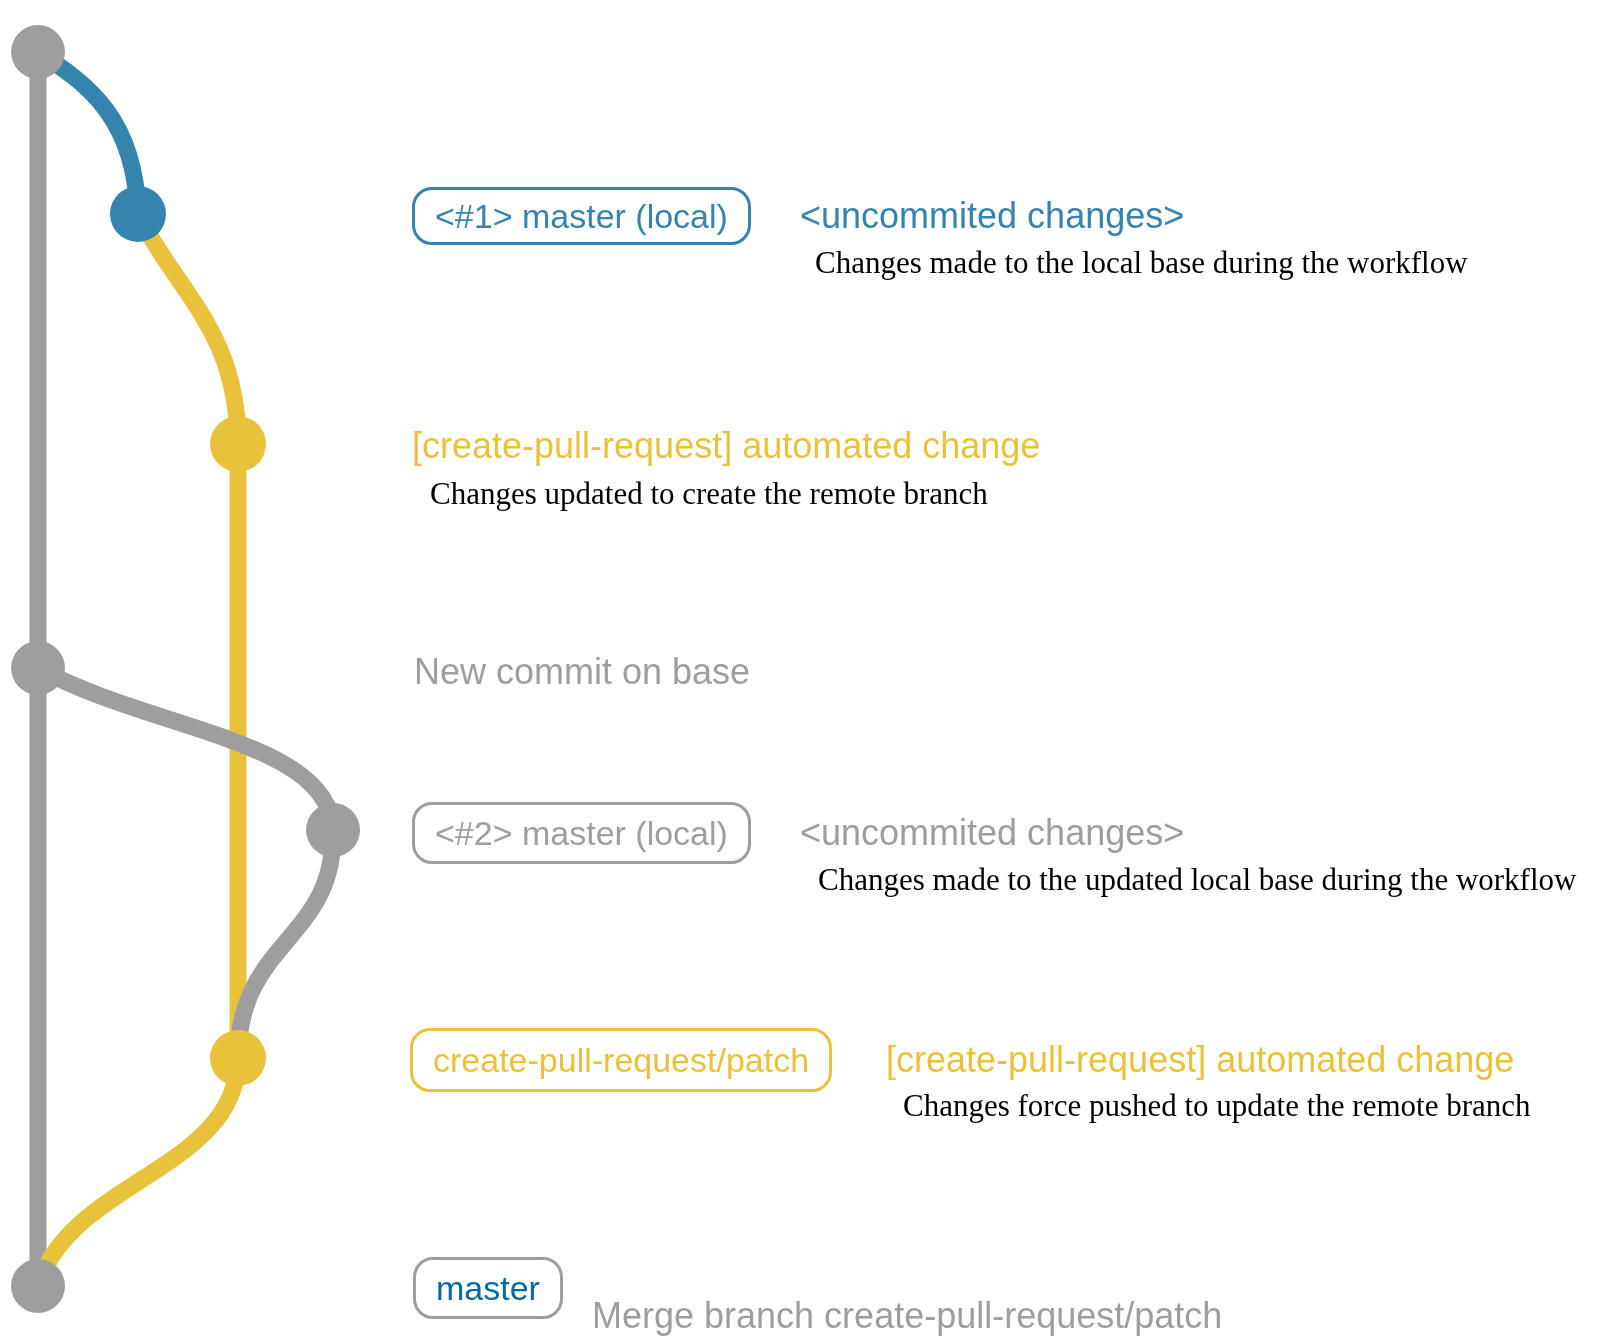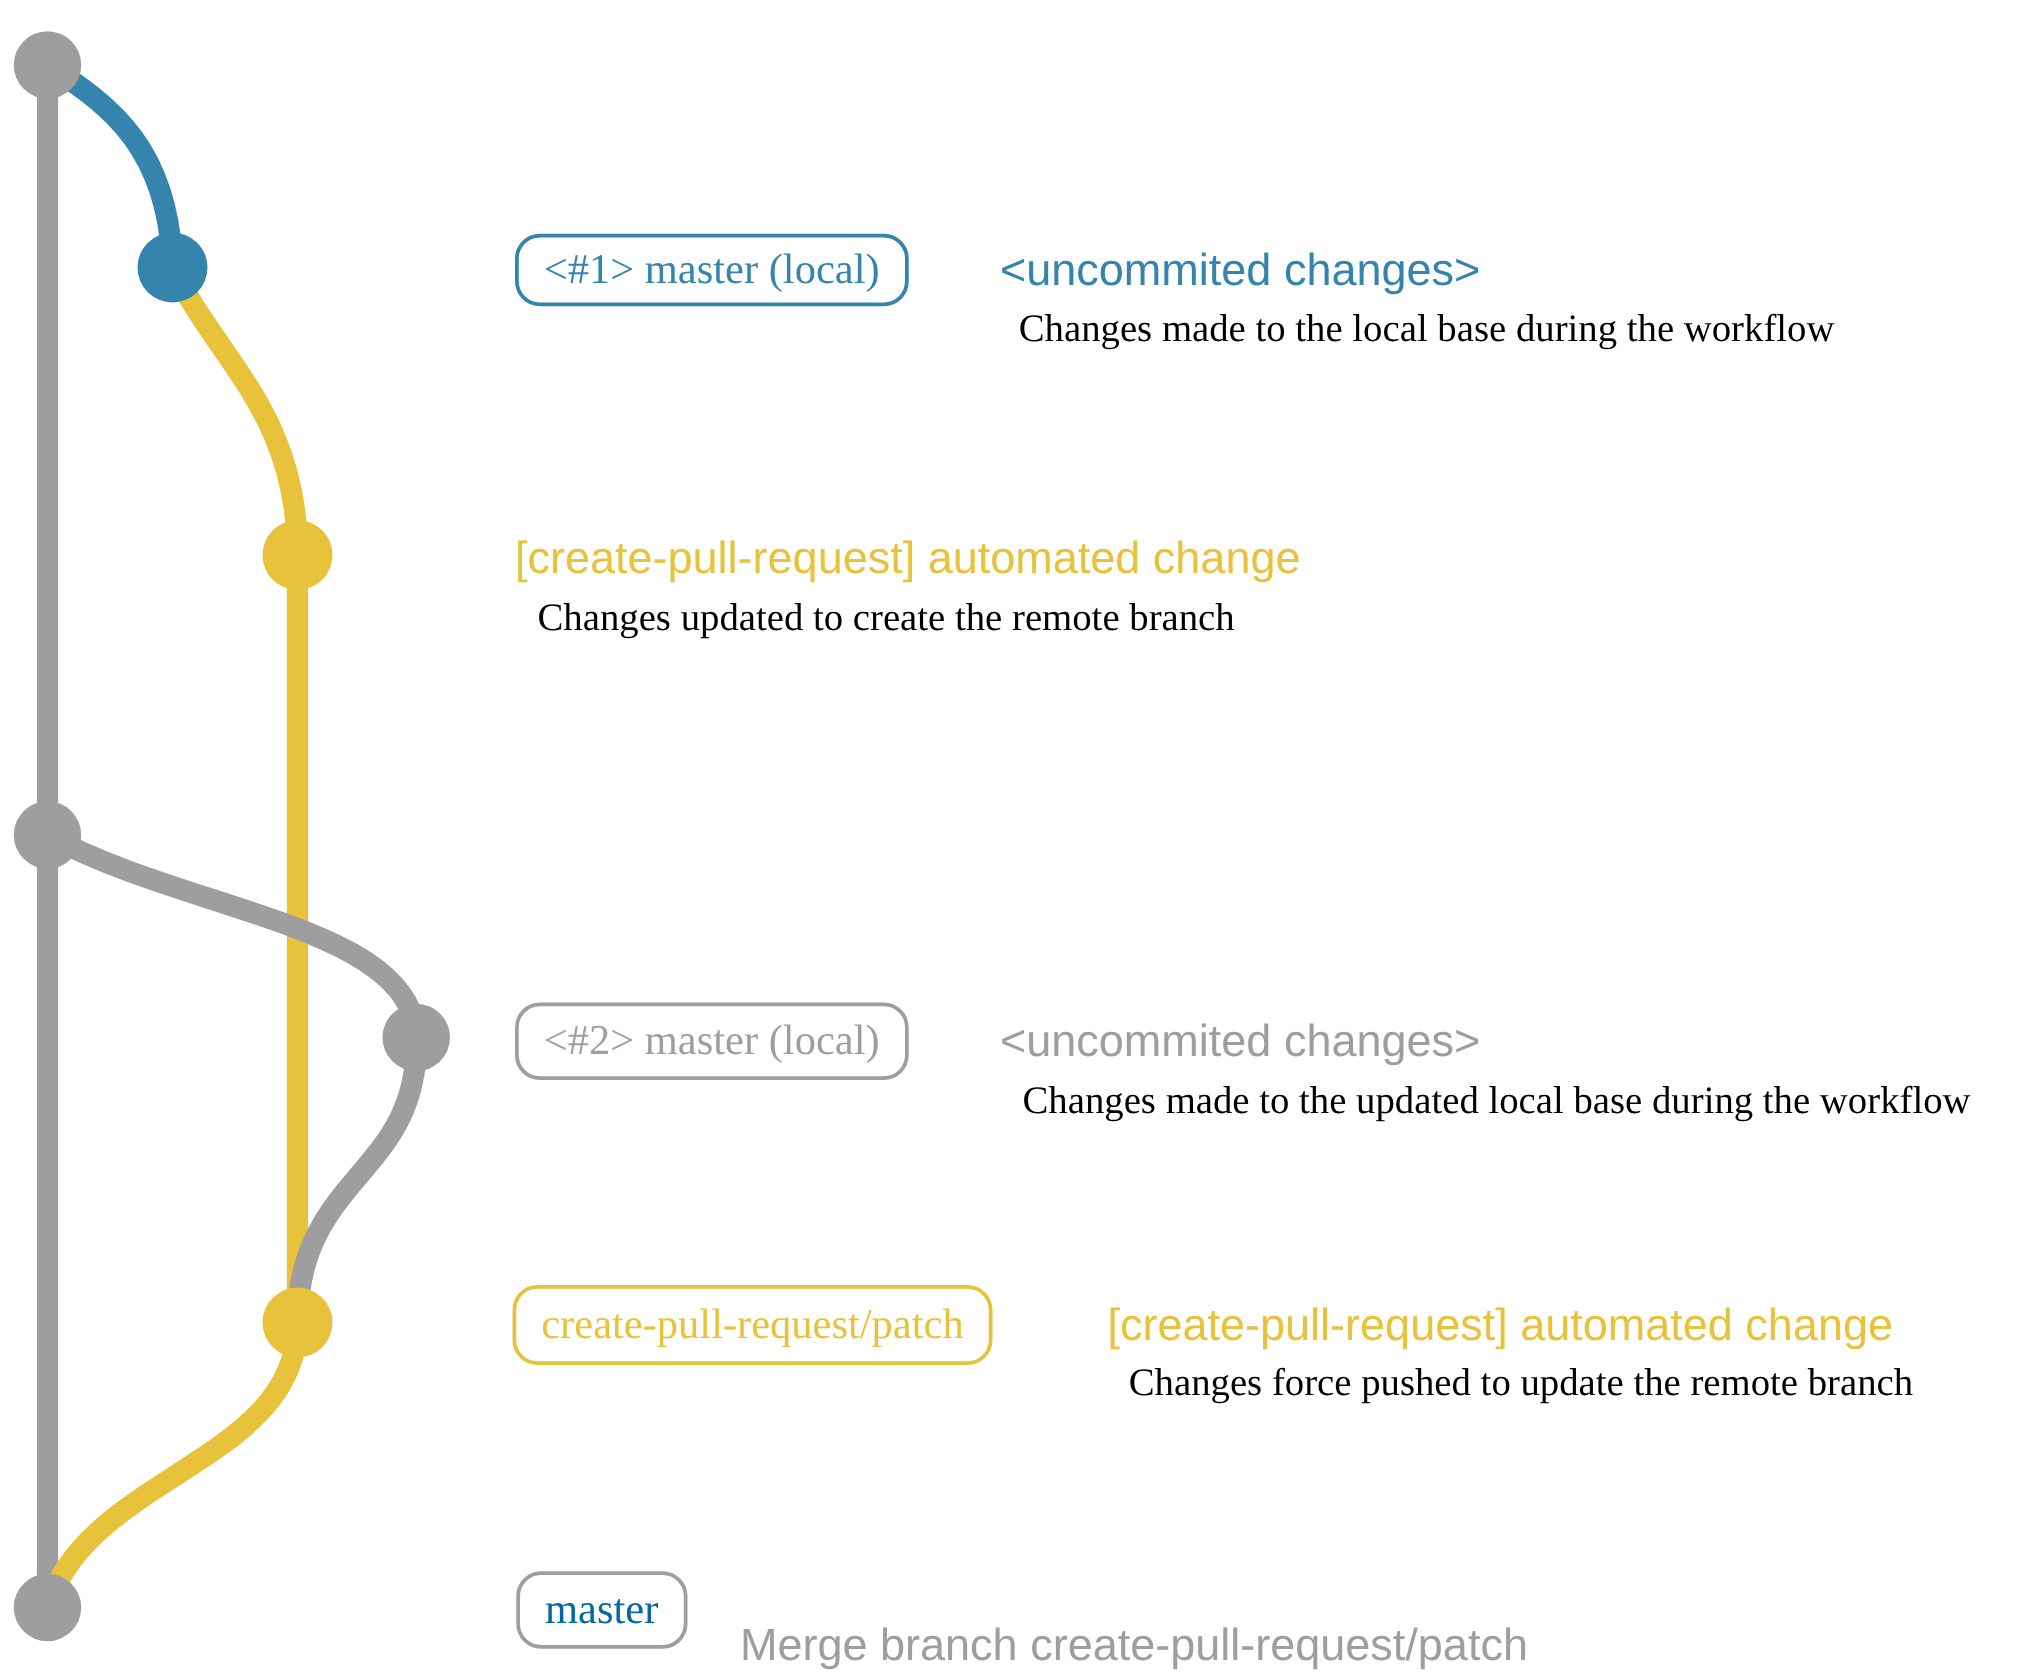--- a/index.html
+++ b/index.html
@@ -19,21 +19,21 @@
     white-space: nowrap;
   }
   .badge {
     position: absolute;
     display: flex;
     align-items: center;
     border: 3px solid;
     border-radius: 20px;
     padding: 0 20px;
     box-sizing: border-box;
-    font-family: Liberation Serif, serif;
+    font-family: Liberation Sans, sans-serif;
     font-size: 34px;
     white-space: nowrap;
     justify-content: flex-end;
   }
   .serif-desc {
     position: absolute;
     transform: translateY(-50%);
     font-family: "Liberation Serif", serif;
     font-size: 31px;
     color: #000000;
@@ -73,20 +73,21 @@
 
   <div class="badge" style="left: 412px; top: 187px; height: 58px; color: rgb(52, 132, 173); border-color: rgb(52, 132, 173);">
     <span>&lt;#1&gt; master (local)</span>
   </div>
   <div class="sans-label" style="left: 800px; top: 216px; color: rgb(52, 132, 173);">&lt;uncommited changes&gt;</div>
   <div class="serif-desc" style="left:815px; top:263px;">Changes made to the local base during the workflow</div>
 
   <div class="sans-label" style="left: 412px; top: 446px; color: rgb(233, 194, 60);">[create-pull-request] automated change</div>
   <div class="serif-desc" style="left:430px; top:494px;">Changes updated to create the remote branch</div>
 
+  <div class="sans-label" style="left: 414px; top: 672px; color: rgb(158, 158, 158);">New commit on base</div>
 
   <div class="badge" style="left: 412px; top: 802px; height: 62px; color: rgb(158, 158, 158); border-color: rgb(158, 158, 158);">
     <span>&lt;#2&gt; master (local)</span>
   </div>
   <div class="sans-label" style="left: 800px; top: 833px; color: rgb(158, 158, 158);">&lt;uncommited changes&gt;</div>
   <div class="serif-desc" style="left:818px; top:880px;">Changes made to the updated local base during the workflow</div>
 
   <div class="badge" style="left: 410px; top: 1028px; height: 64px; color: rgb(233, 194, 60); border-color: rgb(233, 194, 60);">
     <span>create-pull-request/patch</span>
   </div>

